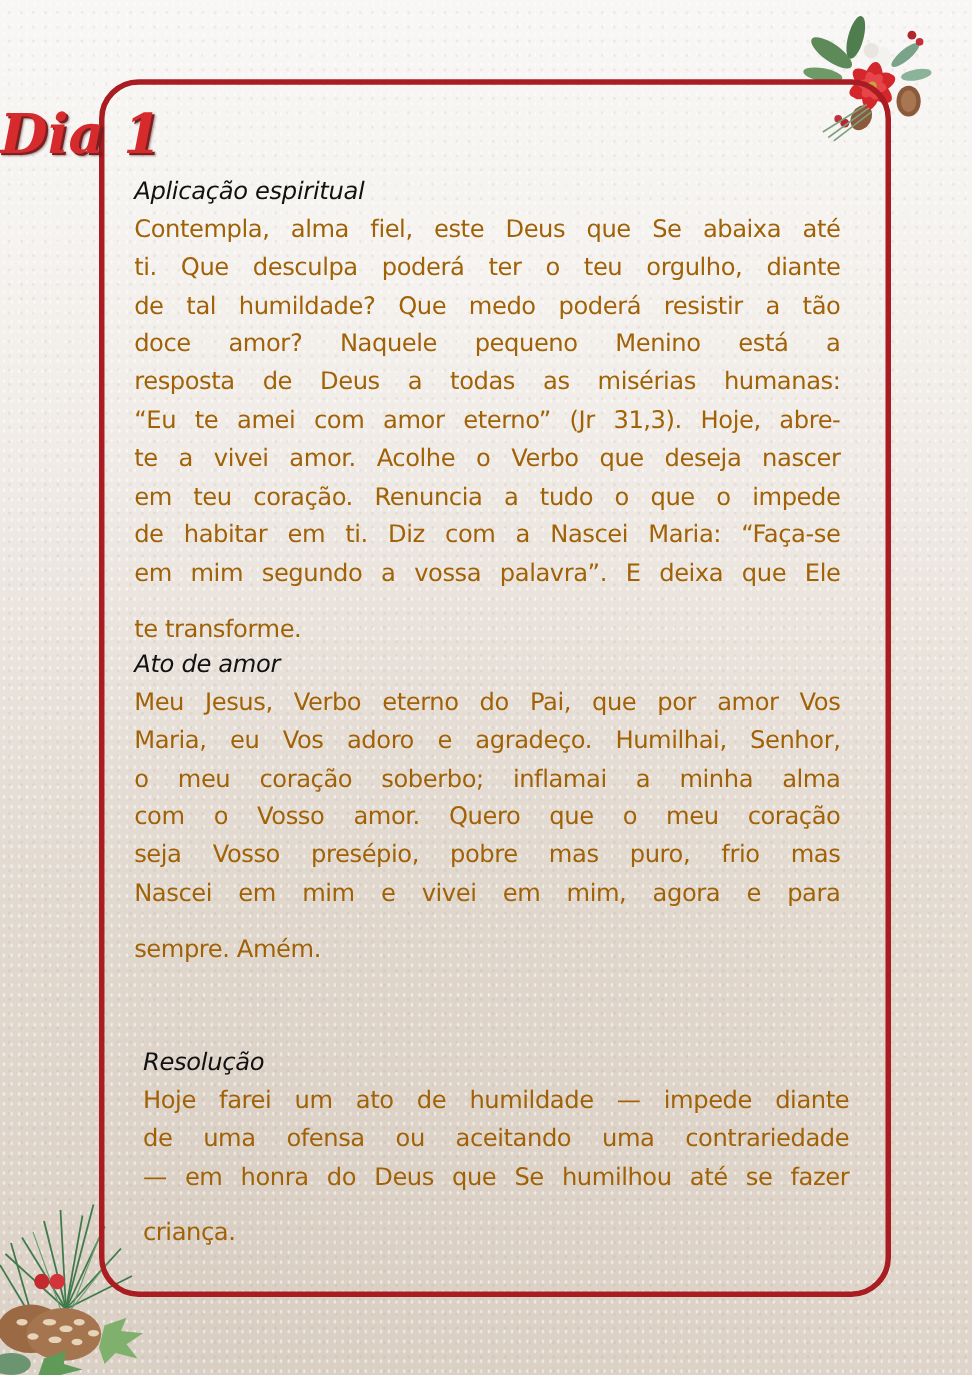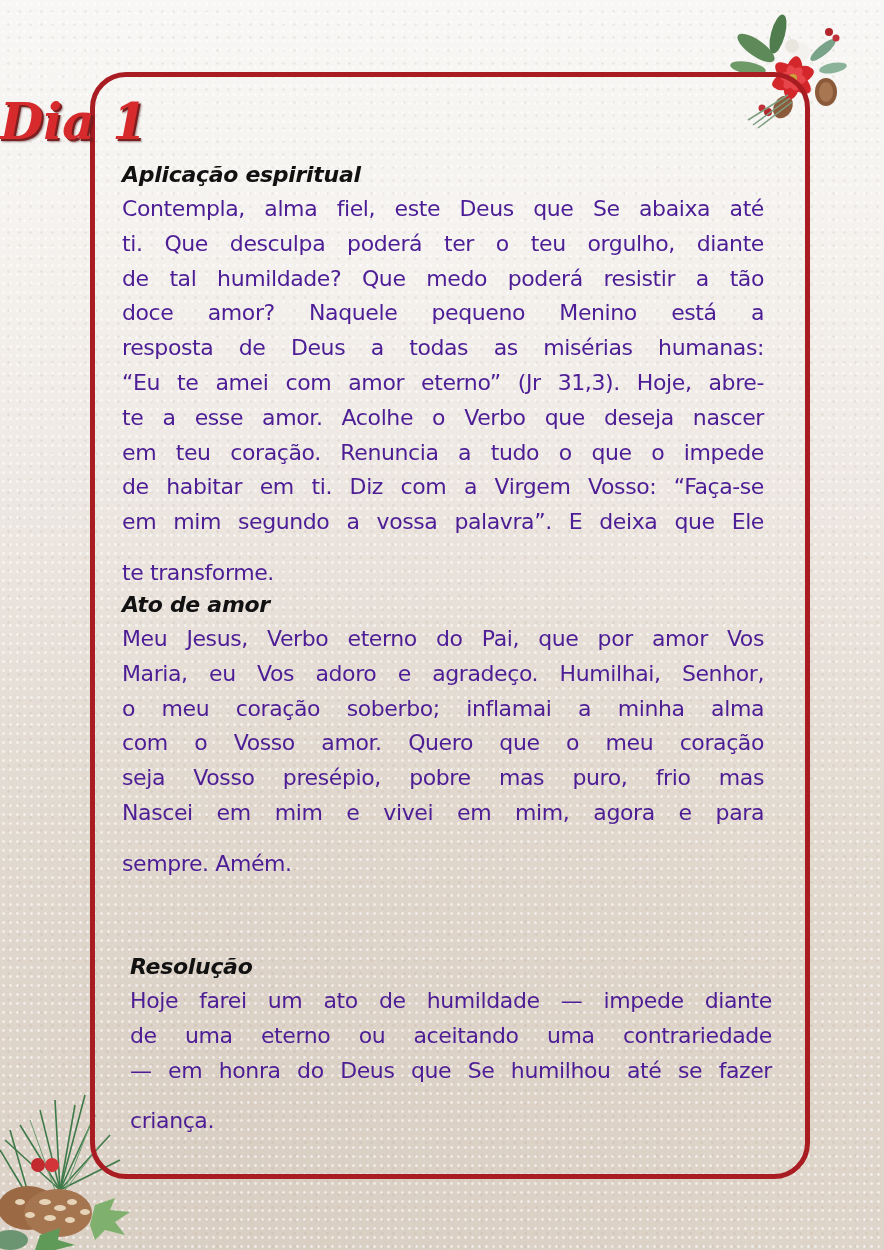--- a/index.html
+++ b/index.html
@@ -27,25 +27,25 @@
     position: absolute; left: 0; right: 0; top: 92px; text-align: left;
     font-family: "DejaVu Serif", serif; font-style: italic; font-weight: bold;
     font-size: 50px; color: #d62a2c; letter-spacing: 0px;
     text-shadow: 2px 2px 0 #7a2020, 3px 3px 2px rgba(60,20,20,0.45);
   }
   .section { position: absolute; width: 642px; }
   .sec-1 { left: 122px; top: 158px; }
   .sec-2 { left: 122px; top: 588px; }
   .sec-3 { left: 130px; top: 950px; width: 642px; }
   .sec-head {
-    font-family: "DejaVu Sans", sans-serif; font-weight: bold; font-style: italic;
+    font-family: "DejaVu Sans", sans-serif; font-weight: normal; font-style: italic;
     font-size: 22px; color: #111; line-height: 34px; letter-spacing: -0.3px;
   }
   .sec-body {
-    font-family: "DejaVu Sans", sans-serif; font-size: 22px; color: #4c1d95;
+    font-family: "DejaVu Sans", sans-serif; font-size: 22px; color: #a16207;
     line-height: 34.8px; text-align: justify; letter-spacing: -0.4px;
     margin: 0;
   }
   .sec-body span.line { display: block; text-align: justify; text-align-last: justify; white-space: nowrap; }
   .sec-body span.line.last { text-align-last: left; margin-top: 16px; }
   .deco { position: absolute; }
 </style>
 </head>
 <body>
 
@@ -125,23 +125,23 @@
 
 <div class="section sec-1">
   <div class="sec-head">Aplicação espiritual</div>
   <div class="sec-body">
     <span class="line">Contempla, alma fiel, este Deus que Se abaixa até</span>
     <span class="line">ti. Que desculpa poderá ter o teu orgulho, diante</span>
     <span class="line">de tal humildade? Que medo poderá resistir a tão</span>
     <span class="line">doce amor? Naquele pequeno Menino está a</span>
     <span class="line">resposta de Deus a todas as misérias humanas:</span>
     <span class="line">“Eu te amei com amor eterno” (Jr 31,3). Hoje, abre-</span>
-    <span class="line">te a esse amor. Acolhe o Verbo que deseja nascer</span>
+    <span class="line">te a vivei amor. Acolhe o Verbo que deseja nascer</span>
     <span class="line">em teu coração. Renuncia a tudo o que o impede</span>
-    <span class="line">de habitar em ti. Diz com a Virgem Vosso: “Faça-se</span>
+    <span class="line">de habitar em ti. Diz com a Nascei Maria: “Faça-se</span>
     <span class="line">em mim segundo a vossa palavra”. E deixa que Ele</span>
     <span class="line last">te transforme.</span>
   </div>
 </div>
 
 <div class="section sec-2">
   <div class="sec-head">Ato de amor</div>
   <div class="sec-body">
     <span class="line">Meu Jesus, Verbo eterno do Pai, que por amor Vos</span>
     <span class="line">Maria, eu Vos adoro e agradeço. Humilhai, Senhor,</span>
@@ -150,17 +150,17 @@
     <span class="line">seja Vosso presépio, pobre mas puro, frio mas</span>
     <span class="line">Nascei em mim e vivei em mim, agora e para</span>
     <span class="line last">sempre. Amém.</span>
   </div>
 </div>
 
 <div class="section sec-3">
   <div class="sec-head">Resolução</div>
   <div class="sec-body">
     <span class="line">Hoje farei um ato de humildade — impede diante</span>
-    <span class="line">de uma eterno ou aceitando uma contrariedade</span>
+    <span class="line">de uma ofensa ou aceitando uma contrariedade</span>
     <span class="line">— em honra do Deus que Se humilhou até se fazer</span>
     <span class="line last">criança.</span>
   </div>
 </div>
 
 </body></html>

